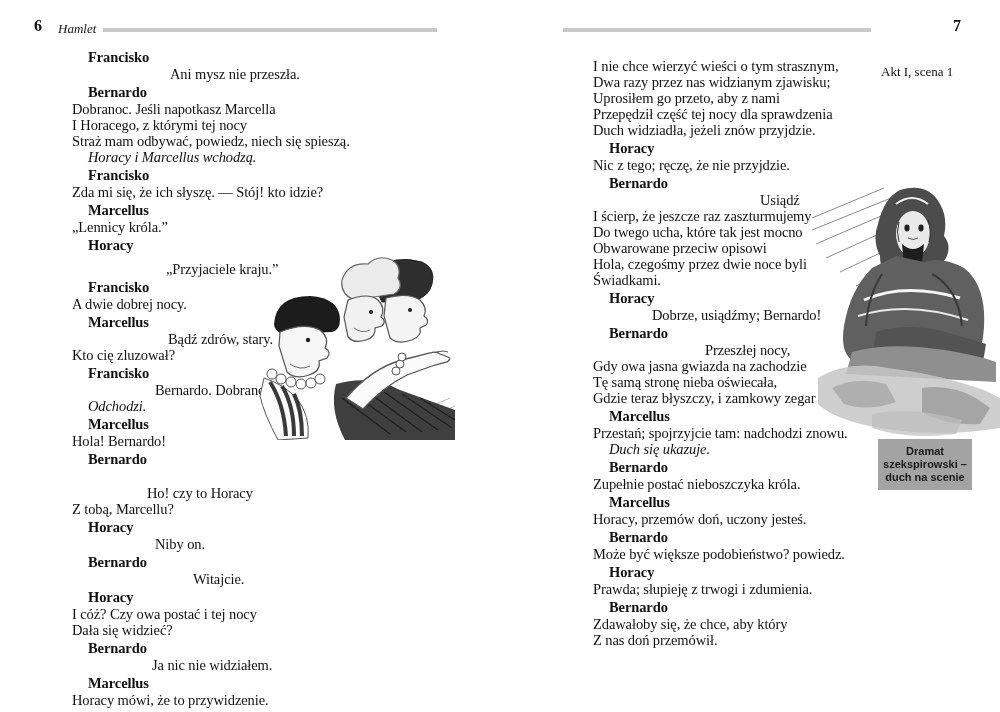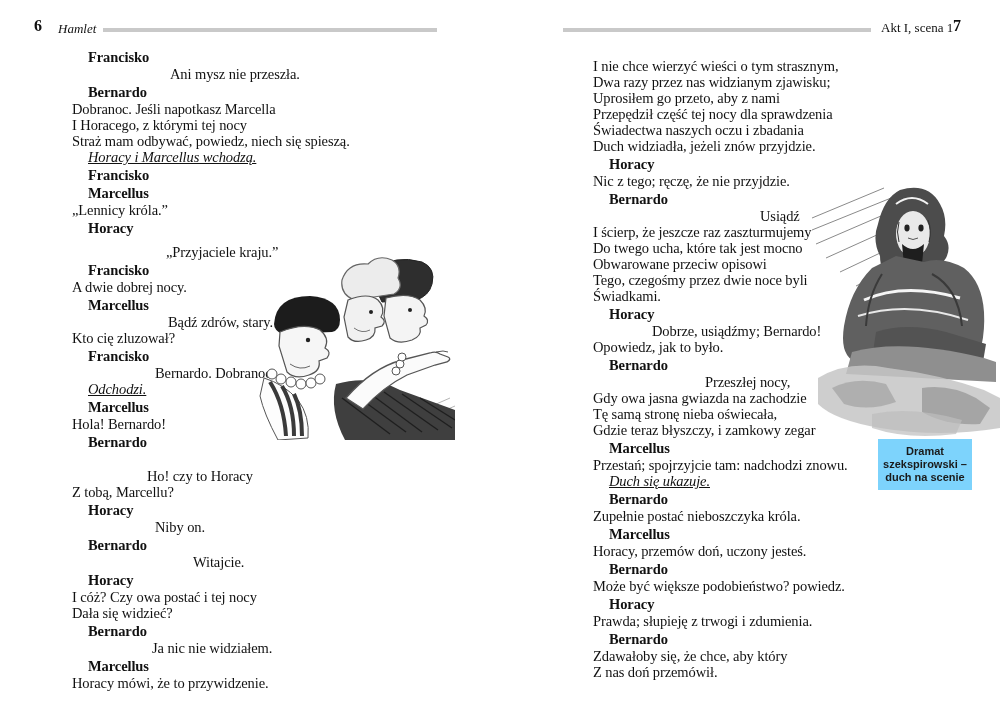--- a/index.html
+++ b/index.html
@@ -4,27 +4,27 @@
 <style>
   html,body{margin:0;padding:0;}
   body{
     width:1000px;height:712px;position:relative;background:#ffffff;
     font-family:"Liberation Serif", serif;color:#111;overflow:hidden;
   }
   .abs{position:absolute;}
   
   .pagenum{font-weight:bold;font-size:16px;}
   .runtitle-left{font-style:italic;font-size:13px;}
-  .runtitle-right{font-size:13px;}
+  .runtitle-right{font-size:13px;margin-top:44px;}
   .rule{height:4px;}
   
   .col{position:absolute;}
   .entry{font-size:14.5px;line-height:16px;letter-spacing:-0.1px;white-space:nowrap;}
   .entry.speaker{font-weight:bold;padding-left:16px;margin:2px 0 1px 0;}
-  .entry.stage{font-style:italic;padding-left:16px;text-decoration:underline;}
+  .entry.stage{font-style:italic;padding-left:16px;}
   
   .note{
     position:absolute;left:878px;top:439px;width:90px;min-height:34px;
     padding:6px 2px;text-align:center;
     font-family:"Liberation Sans", sans-serif;font-size:11px;font-weight:bold;
     line-height:13px;color:#1a1a1a;
   }
   svg{display:block;}
 </style>
 </head>
@@ -40,20 +40,21 @@
 
 <div class="col" style="left:72px;top:47px;width:400px;">
     <div class="entry speaker">Francisko</div>
     <div class="entry line" style="padding-left: 98px;">Ani mysz nie przeszła.</div>
     <div class="entry speaker">Bernardo</div>
     <div class="entry line">Dobranoc. Jeśli napotkasz Marcella</div>
     <div class="entry line">I Horacego, z którymi tej nocy</div>
     <div class="entry line">Straż mam odbywać, powiedz, niech się spieszą.</div>
     <div class="entry stage">Horacy i Marcellus wchodzą.</div>
     <div class="entry speaker">Francisko</div>
+    <div class="entry line">Zda mi się, że ich słyszę. — Stój! kto idzie?</div>
     <div class="entry speaker">Marcellus</div>
     <div class="entry line">„Lennicy króla.”</div>
     <div class="entry speaker">Horacy</div>
     <div class="entry line" style="padding-left: 94px; margin-top: 8px;">„Przyjaciele kraju.”</div>
     <div class="entry speaker">Francisko</div>
     <div class="entry line">A dwie dobrej nocy.</div>
     <div class="entry speaker">Marcellus</div>
     <div class="entry line" style="padding-left: 96px;">Bądź zdrów, stary.</div>
     <div class="entry line">Kto cię zluzował?</div>
     <div class="entry speaker">Francisko</div>
@@ -75,34 +76,32 @@
     <div class="entry line" style="padding-left: 80px;">Ja nic nie widziałem.</div>
     <div class="entry speaker">Marcellus</div>
     <div class="entry line">Horacy mówi, że to przywidzenie.</div>
   </div>
 
 <div class="col" style="left:593px;top:58px;width:330px;">
     <div class="entry line">I nie chce wierzyć wieści o tym strasznym,</div>
     <div class="entry line">Dwa razy przez nas widzianym zjawisku;</div>
     <div class="entry line">Uprosiłem go przeto, aby z nami</div>
     <div class="entry line">Przepędził część tej nocy dla sprawdzenia</div>
-    <div class="entry line">Świadectwa naszych oczu i zbadania</div>
     <div class="entry line">Duch widziadła, jeżeli znów przyjdzie.</div>
     <div class="entry speaker">Horacy</div>
     <div class="entry line">Nic z tego; ręczę, że nie przyjdzie.</div>
     <div class="entry speaker">Bernardo</div>
     <div class="entry line" style="padding-left: 167px;">Usiądź</div>
     <div class="entry line">I ścierp, że jeszcze raz zaszturmujemy</div>
     <div class="entry line">Do twego ucha, które tak jest mocno</div>
     <div class="entry line">Obwarowane przeciw opisowi</div>
-    <div class="entry line">Tego, czegośmy przez dwie noce byli</div>
+    <div class="entry line">Hola, czegośmy przez dwie noce byli</div>
     <div class="entry line">Świadkami.</div>
     <div class="entry speaker">Horacy</div>
     <div class="entry line" style="padding-left: 59px;">Dobrze, usiądźmy; Bernardo!</div>
-    <div class="entry line">Opowiedz, jak to było.</div>
     <div class="entry speaker">Bernardo</div>
     <div class="entry line" style="padding-left: 112px;">Przeszłej nocy,</div>
     <div class="entry line">Gdy owa jasna gwiazda na zachodzie</div>
     <div class="entry line">Tę samą stronę nieba oświecała,</div>
     <div class="entry line">Gdzie teraz błyszczy, i zamkowy zegar</div>
     <div class="entry speaker">Marcellus</div>
     <div class="entry line">Przestań; spojrzyjcie tam: nadchodzi znowu.</div>
     <div class="entry stage">Duch się ukazuje.</div>
     <div class="entry speaker">Bernardo</div>
     <div class="entry line">Zupełnie postać nieboszczyka króla.</div>
@@ -212,17 +211,17 @@
 
   <path d="M40 170 q50 -14 132 6 l12 4 v20 l-150 -8 z" fill="#8f8f8f"></path>
 
   <path d="M6 196 q30 -18 70 -10 q50 6 96 22 l16 8 v30 q-60 10 -120 0 q-46 -8 -62 -24 z" fill="#c6c6c6" opacity="0.85"></path>
   <path d="M20 206 q24 -12 54 -4 l10 18 q-28 10 -52 2 z" fill="#a8a8a8" opacity="0.8"></path>
   <path d="M110 206 q28 -4 54 10 l14 10 -10 16 q-34 2 -58 -12 z" fill="#9b9b9b" opacity="0.8"></path>
   <path d="M60 232 q40 -8 90 6 l-6 14 q-48 6 -84 -6 z" fill="#bdbdbd" opacity="0.7"></path>
 </svg>
 </div>
 
-<div class="note" style="background: #7dd3fc;">
+<div class="note" style="background: #a3a3a3;">
     <div class="note-line">Dramat</div>
     <div class="note-line">szekspirowski –</div>
     <div class="note-line">duch na scenie</div>
   </div>
 
 </body></html>

